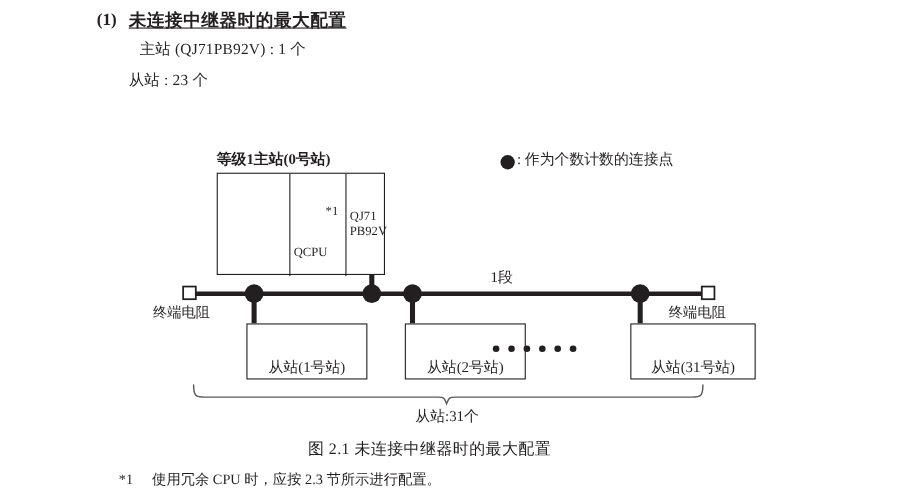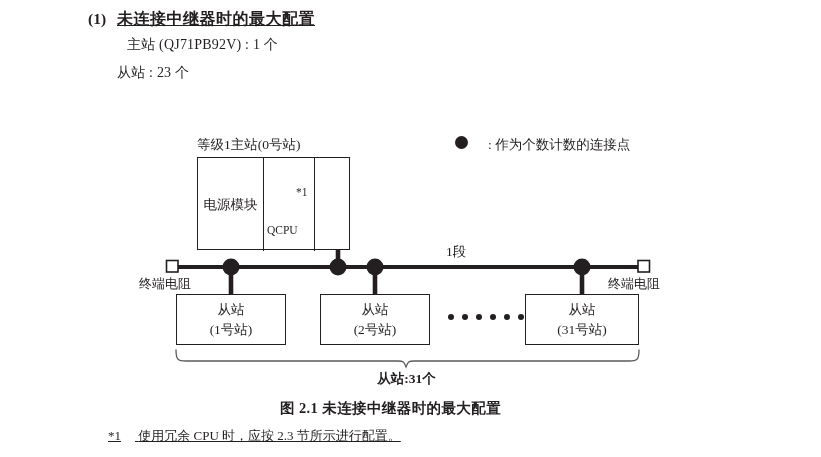--- a/index.html
+++ b/index.html
@@ -37,22 +37,22 @@
     letter-spacing: 0.2px;
     white-space: nowrap;
   }
   #spec-master { top: 36px; margin-left: 10px; }
   #spec-slave  { top: 64px; }
 
   
   #legend {
     left: 455px; top: 136px;
     display: flex;
-    align-items: flex-start;
-    gap: 20px;
+    align-items: flex-end;
+    gap: 2px;
     font-size: 13.5px;
     white-space: nowrap;
   }
   #legend .dot {
     width: 13px; height: 13px;
     border-radius: 50%;
     background: #231f20;
     display: inline-block;
   }
 
@@ -61,20 +61,21 @@
     left: 0; top: 0;
     width: 821px; height: 457px;
     pointer-events: none;
   }
 
   
   #master-label {
     left: 197px; top: 136px;
     font-size: 13.5px;
     white-space: nowrap;
+    font-weight: bold;
   }
 
   
   #master-rack {
     left: 197px; top: 157px;
     width: 153px; height: 93px;
     border: 1.2px solid #231f20;
     box-sizing: border-box;
     background: #fff;
   }
@@ -124,66 +125,65 @@
     font-size: 13.5px;
     white-space: nowrap;
   }
 
   
   .slave-box {
     border: 1.2px solid #231f20;
     box-sizing: border-box;
     background: #fff;
     display: flex;
-    flex-direction: column;
-    align-items: center;
+    flex-direction: row;
+    align-items: flex-end;
     justify-content: center;
     font-size: 13.5px;
     line-height: 1.45;
     top: 294px;
     height: 51px;
+    margin-left: 48px;
   }
   #slave-1  { left: 176px; width: 110px; }
   #slave-2  { left: 320px; width: 110px; }
   #slave-31 { left: 525px; width: 114px; }
 
   
   #ellipsis {
     left: 448px; top: 314px;
     display: flex; gap: 8px; align-items: center;
   }
   #ellipsis i {
     width: 6px; height: 6px; border-radius: 50%;
     background: #231f20; display: block;
   }
 
   
   #brace-label {
     left: 0; top: 370px; width: 821px;
     text-align: center;
     font-size: 13.5px;
-    font-weight: bold;
   }
   #brace-label span { margin-left: -8px; }
 
   
   #figure-caption {
     left: 0; top: 399px; width: 781px;
     text-align: center;
     font-size: 14.5px;
-    font-weight: bold;
+    font-weight: normal;
     letter-spacing: 0.4px;
   }
 
   
   #footnote {
     left: 108px; top: 427px;
     font-size: 13px;
     white-space: nowrap;
-    text-decoration: underline;
   }
   #footnote .fn-mark { margin-right: 14px; }
 </style>
 </head>
 <body>
 
 <div class="abs" id="heading-num">(1)</div>
 <div class="abs" id="heading-title">未连接中继器时的最大配置</div>
 <div class="abs spec-line" id="spec-master">主站 (QJ71PB92V) : 1 个</div>
 <div class="abs spec-line" id="spec-slave">从站 : 23 个</div>
@@ -217,29 +217,30 @@
            C 408,362 408,361 414,361
            L 629,361 C 637,361 639,360 639,350" fill="none" stroke="#5a5a5a" stroke-width="1.3" stroke-linecap="round"></path>
 </svg>
 
 <div class="abs" id="master-label">等级1主站(0号站)</div>
 
 <div class="abs" id="master-rack">
   <div class="abs rack-div" id="rack-div-1"></div>
   <div class="abs rack-div" id="rack-div-2"></div>
 
-  <div class="abs" id="rack-power">
-    <span>电源模块</span>
-  </div>
 
   <div class="abs" id="rack-cpu">
     <span class="abs" id="rack-cpu-label">QCPU</span>
     <span class="abs" id="rack-cpu-note">*1</span>
   </div>
 
+  <div class="abs" id="rack-net">
+    <span class="abs" id="rack-net-l1">QJ71</span>
+    <span class="abs" id="rack-net-l2">PB92V</span>
+  </div>
 </div>
 
 <div class="abs term-label" id="term-left">终端电阻</div>
 <div class="abs term-label" id="term-right">终端电阻</div>
 <div class="abs" id="segment-label">1段</div>
 
 <div class="abs slave-box" id="slave-1">
   <span>从站</span>
   <span>(1号站)</span>
 </div>

